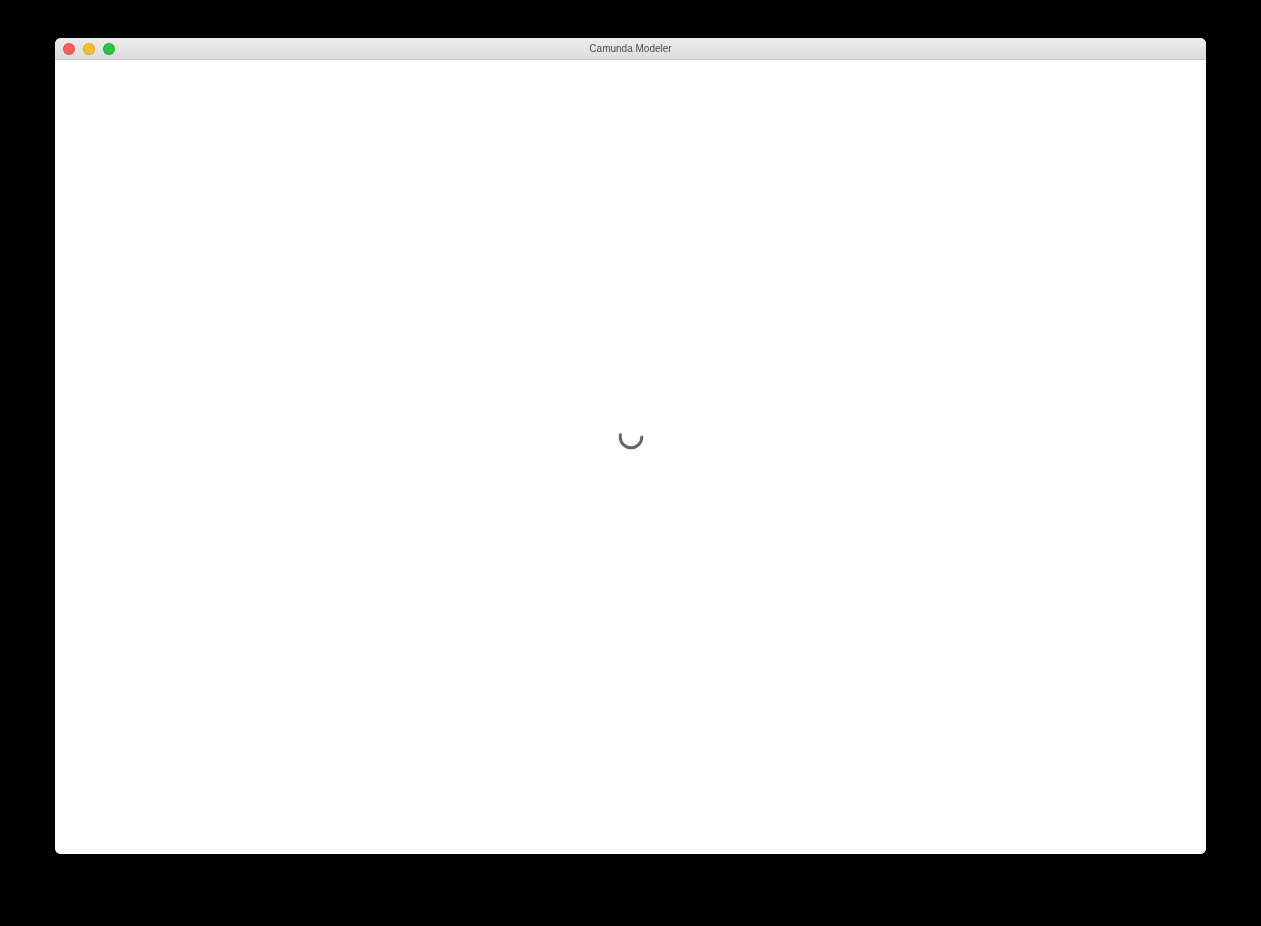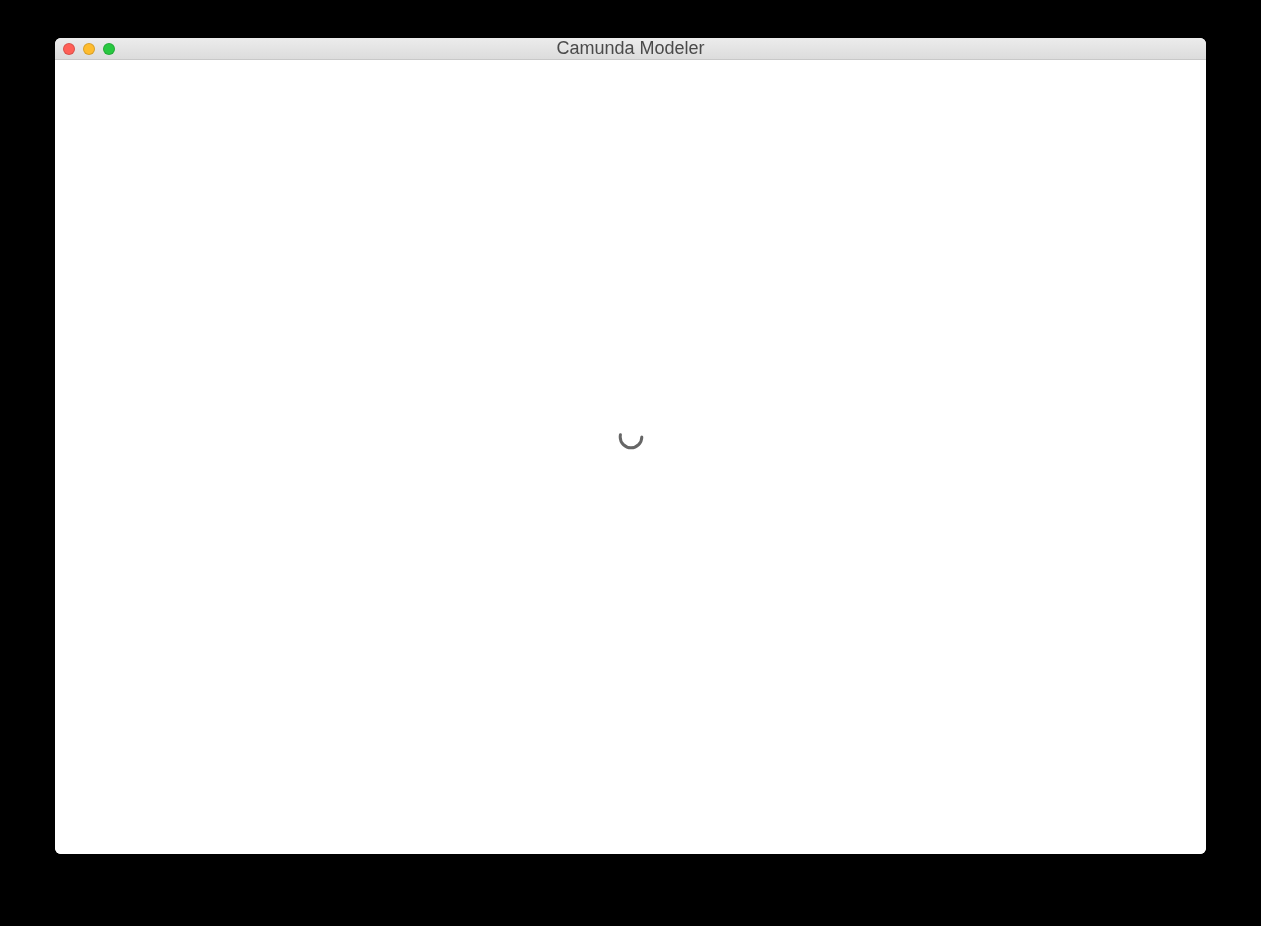--- a/index.html
+++ b/index.html
@@ -63,21 +63,21 @@
     .traffic-light.maximize {
       background: #28c840;
       border: 0.5px solid rgba(0,0,0,0.15);
     }
     
     .window-title {
       position: absolute;
       left: 0;
       right: 0;
       text-align: center;
-      font-size: 18px;
+      font-size: 10px;
       color: #4a4a4a;
       font-weight: 400;
       pointer-events: none;
     }
     
     .content {
       width: 100%;
       height: calc(100% - 22px);
       background: #ffffff;
       display: flex;

